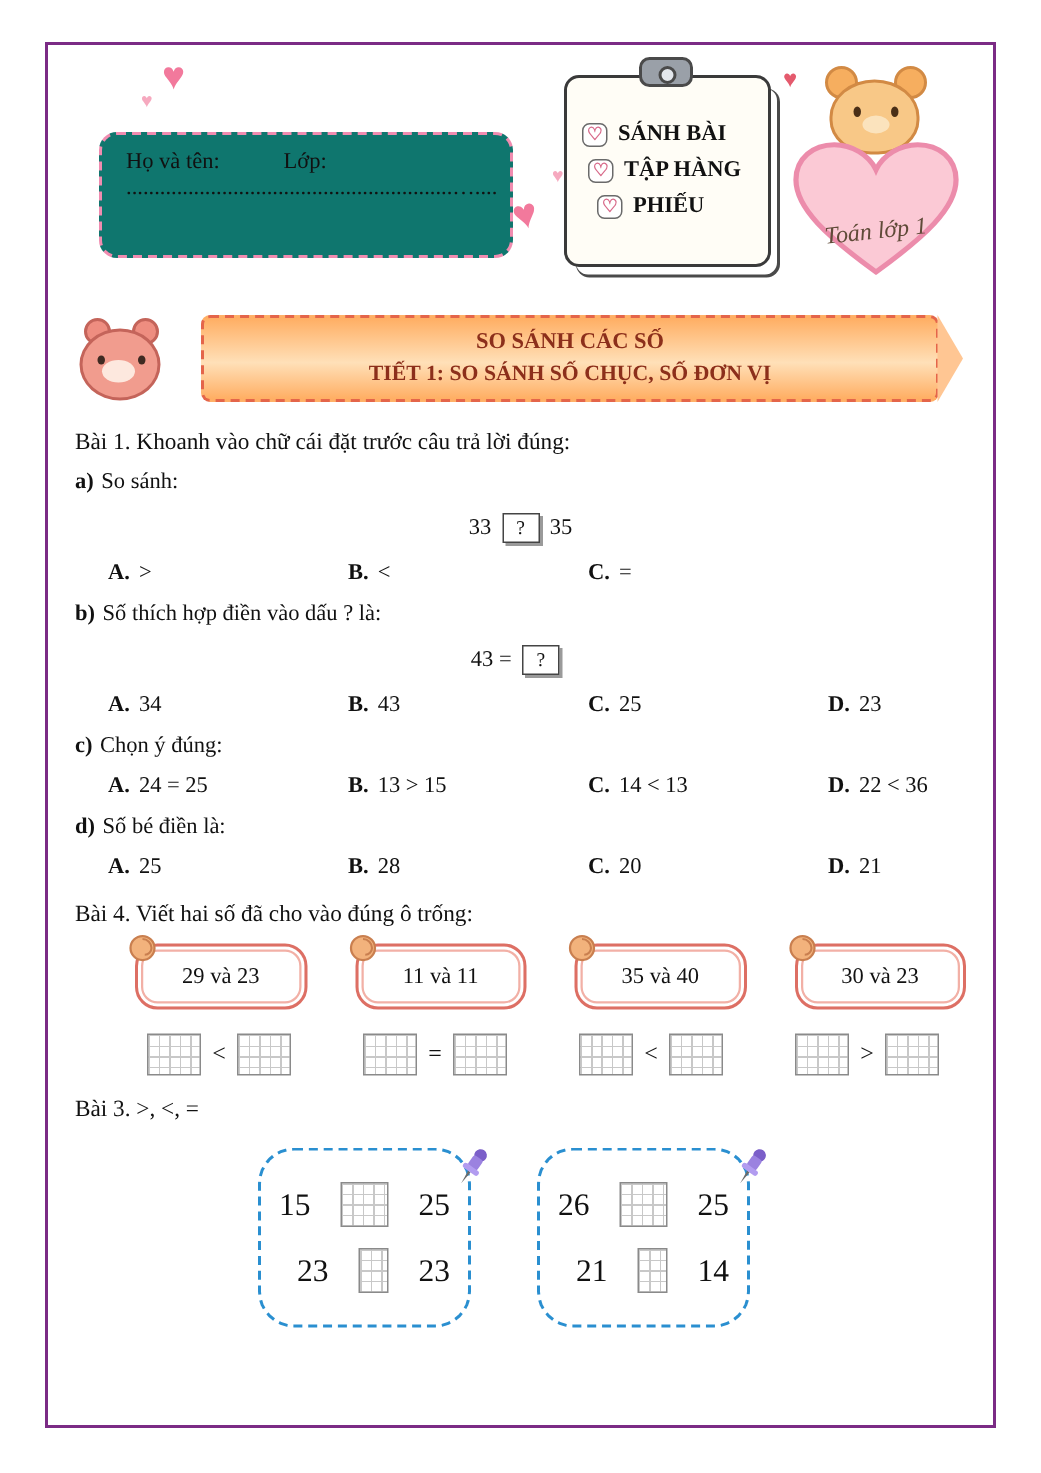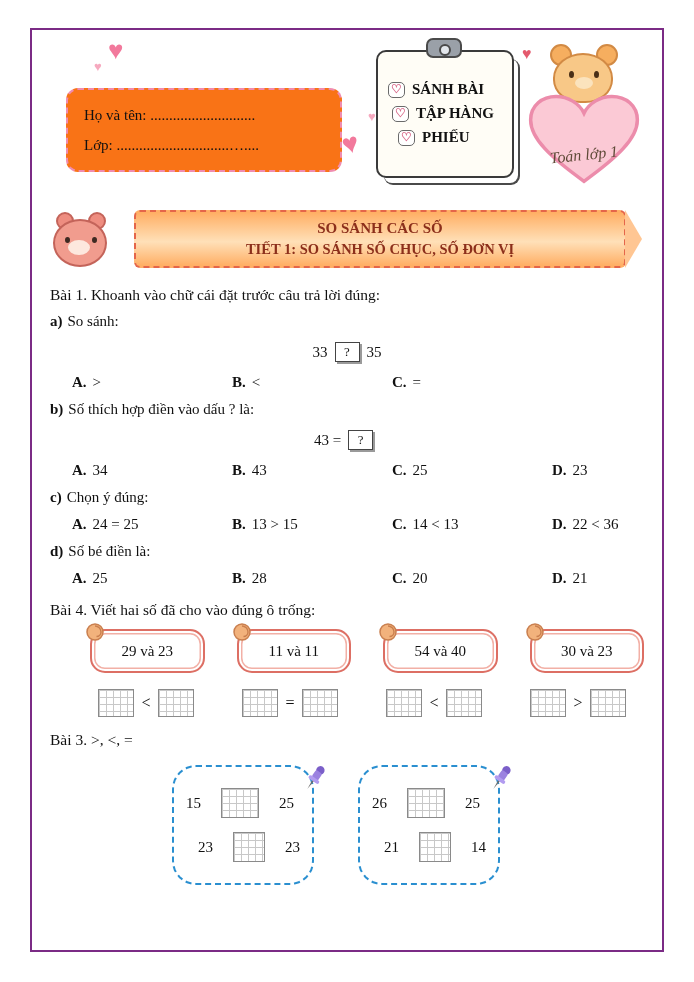--- a/index.html
+++ b/index.html
@@ -4,21 +4,21 @@
 <style>
   *{box-sizing:border-box;margin:0;padding:0}
   html,body{width:694px;height:982px}
   body{position:relative;background:#fff;font-family:"Liberation Serif",serif;color:#111}
   i{font-style:normal}
 
   .page{position:absolute;left:30px;top:28px;width:634px;height:924px;border:2px solid #7b2b85;background:#fff;padding:14px 18px;overflow:hidden}
 
   
   .header{position:relative;height:152px}
-  .name-box{position:absolute;left:16px;top:44px;width:276px;height:84px;background:#f97316;border:2px dashed #f08cb0;border-radius:12px;padding:10px 16px;display:flex;flex-direction:column;justify-content:space-around;font-size:15px}
+  .name-box{position:absolute;left:16px;top:44px;width:276px;height:84px;background:#0f766e;border:2px dashed #f08cb0;border-radius:12px;padding:10px 16px;display:flex;justify-content:space-around;font-size:15px}
   .heart{position:absolute;color:#f2799c;line-height:1}
   .heart.h1{left:58px;top:-6px;font-size:26px}
   .heart.h2{left:44px;top:16px;font-size:13px;color:#f6a9bf}
   .heart.h3{left:292px;top:86px;font-size:28px;transform:rotate(-14deg)}
   .heart.h4{left:318px;top:66px;font-size:13px;color:#f6a9bf}
 
   .notepad{position:absolute;left:326px;top:6px;width:138px;height:128px;background:#fffdf6;border:2px solid #3a3a3a;border-radius:10px;box-shadow:6px 7px 0 -2px #fff,7px 8px 0 -1px #4a4a4a;padding:22px 6px 6px 10px}
   .clip{position:absolute;top:-14px;left:48px;width:36px;height:20px;background:#9aa0a8;border:2px solid #4a4a4a;border-radius:7px}
   .clip::after{content:"";position:absolute;left:11px;top:4px;width:8px;height:8px;border-radius:50%;background:#e3e7ec;border:2px solid #4a4a4a}
   .np-line{display:flex;align-items:center;gap:7px;font-weight:bold;font-size:15px;margin:7px 0}
@@ -68,21 +68,21 @@
 
   .cards{display:flex;gap:32px;padding-left:40px;margin-top:10px}
   .pair-card{position:relative;width:120px;height:44px;border:2px solid #dd6f64;border-radius:15px;box-shadow:inset 0 0 0 2px #fff,inset 0 0 0 3.5px #f2b0a6;display:flex;align-items:center;justify-content:center;font-size:15px;background:#fff}
   .shell{position:absolute;top:-9px;left:-7px}
   .cmp-row{display:flex;gap:32px;padding-left:40px;margin-top:16px}
   .cmp{width:112px;display:flex;align-items:center;justify-content:center;gap:7px;font-size:16px}
   .grid-box{width:36px;height:28px;border:1px solid #8a8a8a;background-color:#fff;background-image:repeating-linear-gradient(to right,#c8c8c8 0 1px,transparent 1px 7px),repeating-linear-gradient(to bottom,#c8c8c8 0 1px,transparent 1px 7px)}
 
   .b3-wrap{display:flex;gap:44px;padding-left:122px;margin-top:16px}
   .b3-box{position:relative;width:142px;height:120px;border:2.5px dashed #2a8fd0;border-radius:24px;padding:14px 12px;display:flex;flex-direction:column;justify-content:space-around}
-  .b3-row{display:flex;align-items:center;gap:20px;font-size:15px}
+  .b3-row{display:flex;align-items:center;gap:20px;font-size:21px}
   .b3-row .grid-box{width:38px;height:30px}
   .b3-row.r2{margin-left:12px}
   .pin{position:absolute;top:-4px;right:-18px}
 </style>
 </head>
 <body>
 
 <div class="page">
 
   <div class="header">
@@ -213,21 +213,21 @@
             <circle cx="10" cy="10" r="8" fill="#f2b27c" stroke="#c97f4f" stroke-width="1.5"></circle>
             <path d="M10 4 A6 6 0 0 1 16 10 A4.5 4.5 0 0 1 11.5 14.5" fill="none" stroke="#c97f4f" stroke-width="1.4"></path>
           </svg>
         <span>11 và 11</span>
       </div>
       <div class="pair-card">
         <svg class="shell" width="20" height="20" viewBox="0 0 20 20">
             <circle cx="10" cy="10" r="8" fill="#f2b27c" stroke="#c97f4f" stroke-width="1.5"></circle>
             <path d="M10 4 A6 6 0 0 1 16 10 A4.5 4.5 0 0 1 11.5 14.5" fill="none" stroke="#c97f4f" stroke-width="1.4"></path>
           </svg>
-        <span>54 và 40</span>
+        <span>35 và 40</span>
       </div>
       <div class="pair-card">
         <svg class="shell" width="20" height="20" viewBox="0 0 20 20">
             <circle cx="10" cy="10" r="8" fill="#f2b27c" stroke="#c97f4f" stroke-width="1.5"></circle>
             <path d="M10 4 A6 6 0 0 1 16 10 A4.5 4.5 0 0 1 11.5 14.5" fill="none" stroke="#c97f4f" stroke-width="1.4"></path>
           </svg>
         <span>30 và 23</span>
       </div>
     </div>
 

